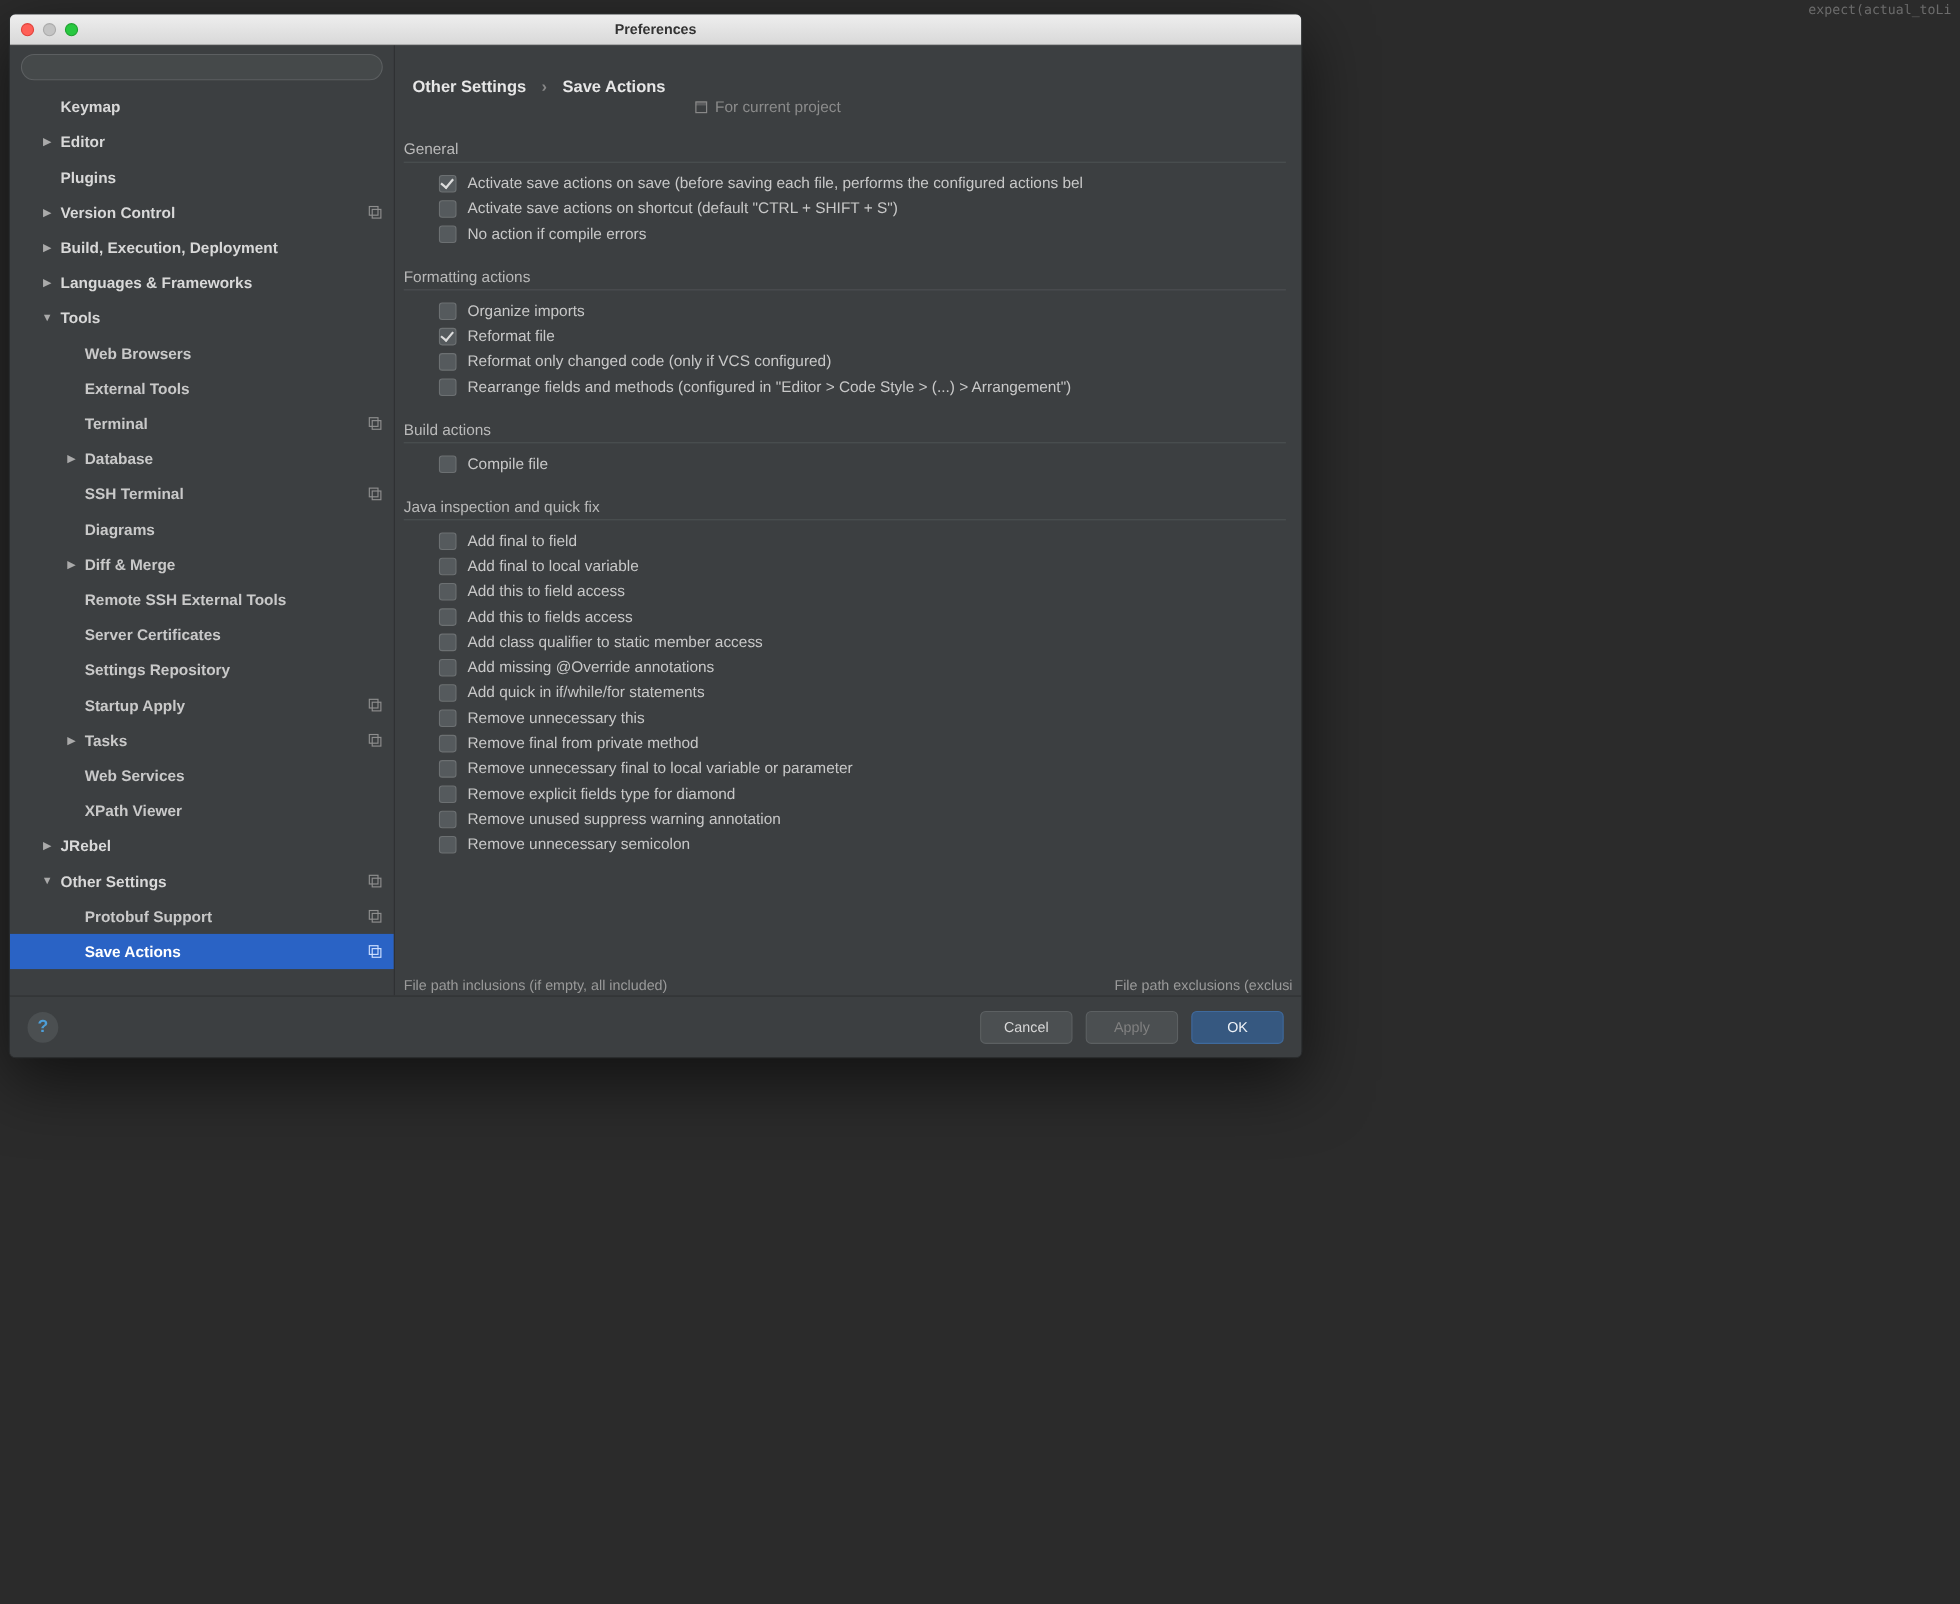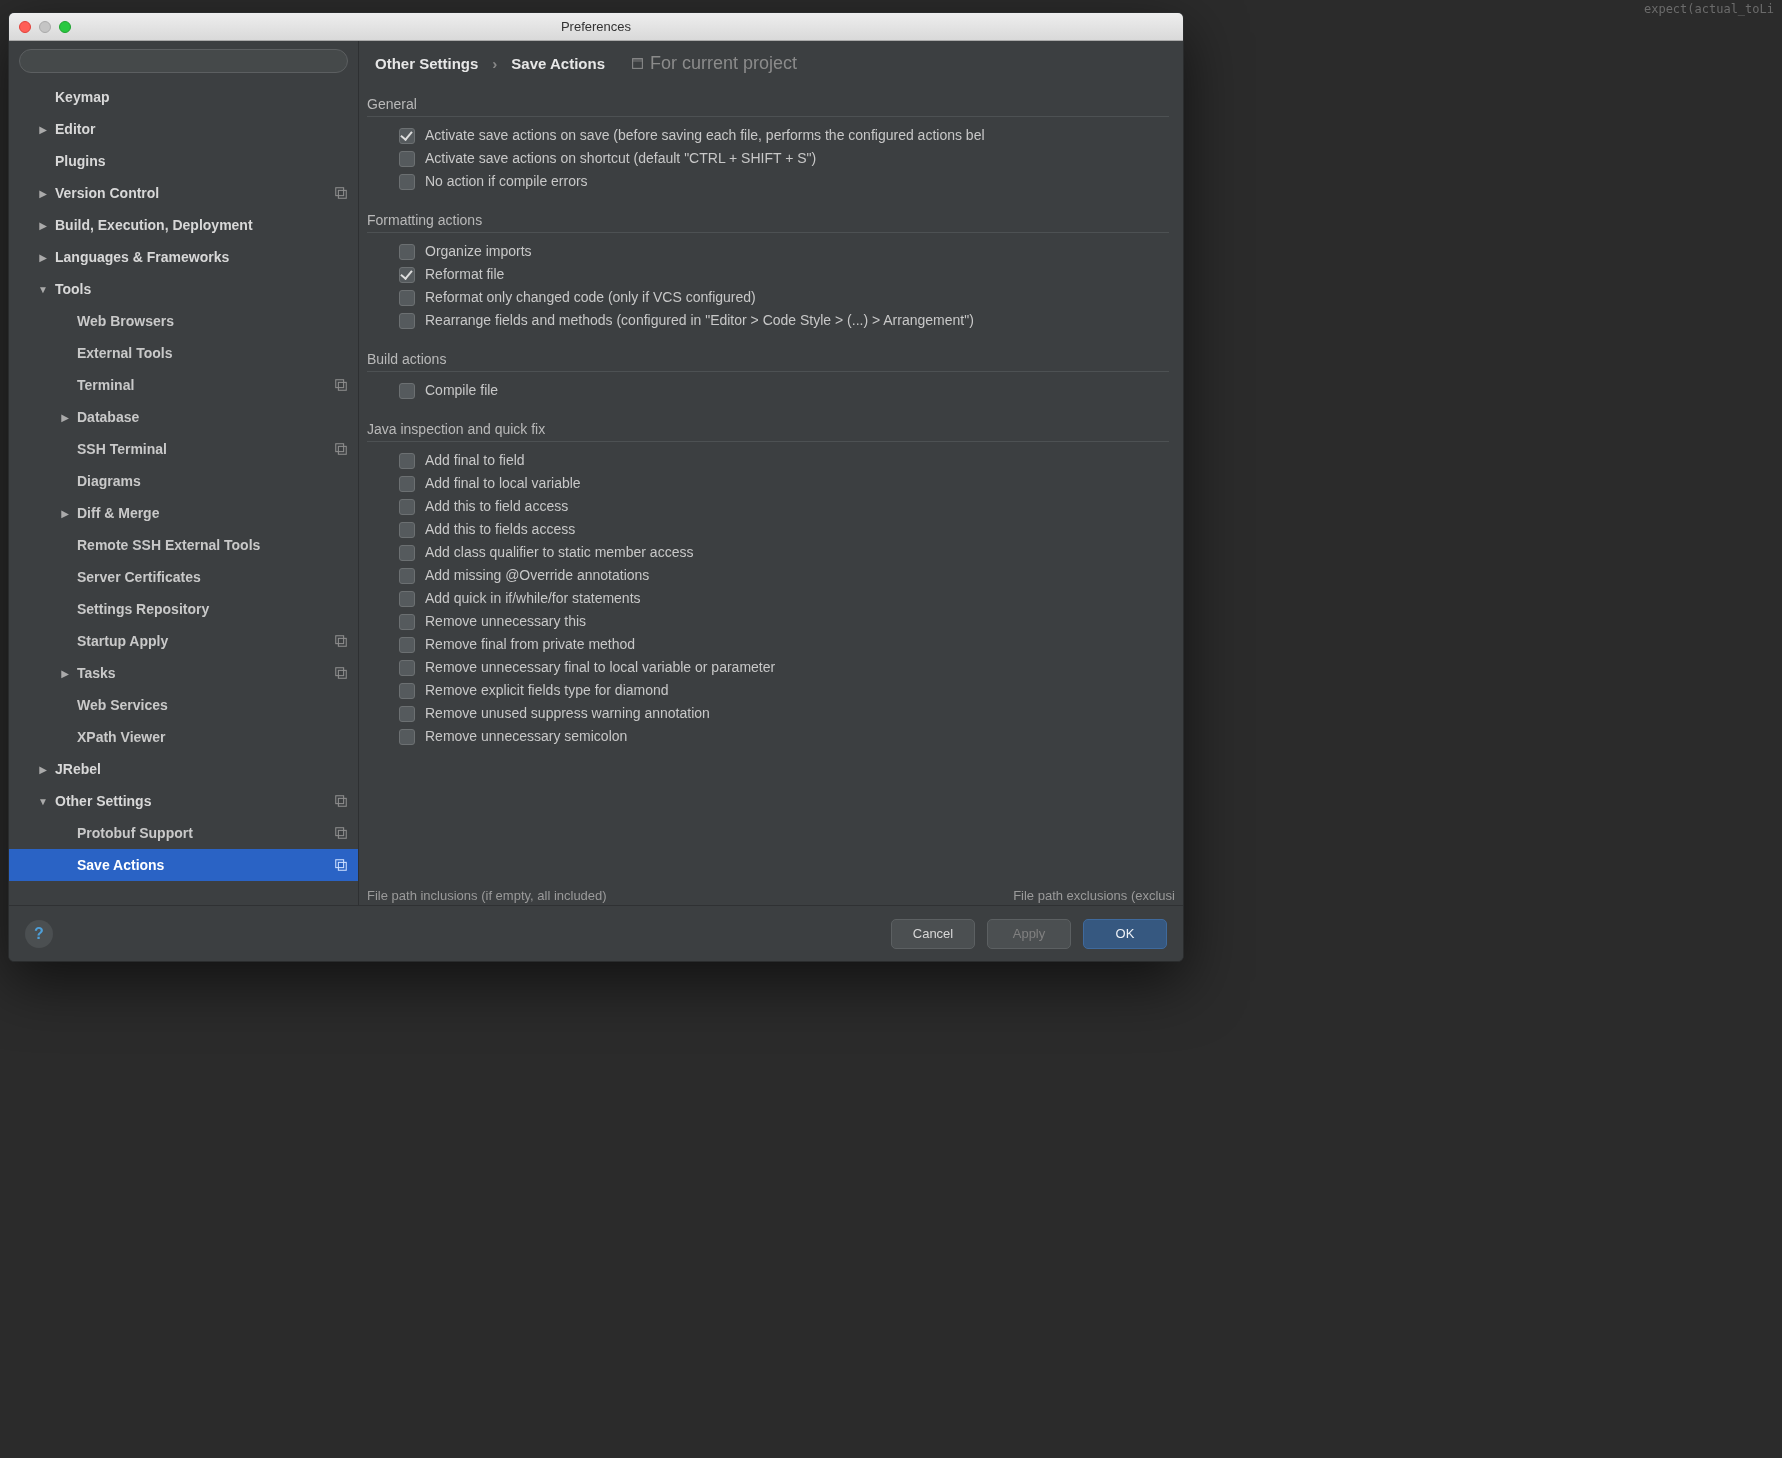--- a/index.html
+++ b/index.html
@@ -16,21 +16,21 @@
   .titlebar {
     height:28px; background:linear-gradient(#eee,#d9d9d9);
     display:flex; align-items:center; position:relative;
     border-bottom:1px solid #aaa;
   }
   .traffic { display:flex; gap:8px; padding-left:10px; }
   .tl { width:12px; height:12px; border-radius:50%; }
   .tl.r{background:#ff5f57;border:0.5px solid #e1413a;}
   .tl.y{background:#c4c4c4;border:0.5px solid #aaa;}
   .tl.g{background:#28c840;border:0.5px solid #1fa230;}
-  .titlebar .title { position:absolute; left:0; right:0; text-align:center; color:#333; font-size:13px; font-weight:400; pointer-events:none;}
+  .titlebar .title { position:absolute; left:0; right:0; text-align:center; color:#333; font-size:13px; font-weight:700; pointer-events:none;}
   .body { flex:1; display:flex; min-height:0; }
   .sidebar { width:350px; background:#3c3f41; border-right:1px solid #2e3032; display:flex; flex-direction:column; }
   .search-wrap { padding:8px 10px 6px; }
   .search {
     width:100%; height:24px; background:#45494a; border:1px solid #5c5f61;
     border-radius:12px; color:#bbb; font-size:12px; padding:0 8px 0 24px;
     outline:none; position:relative;
   }
   .search-box { position:relative; }
   .search-box .mag {
@@ -47,21 +47,21 @@
   .tree-row.bold .label { font-weight:700; color:#d8d8d8; }
   .tree-row.selected { background:#2a63c5; color:#fff; }
   .tree-row.selected .label { color:#fff; }
   .tree-row.selected .badge { color:#cfe0ff; }
   .d0{padding-left:28px;}
   .d1{padding-left:50px;}
   .content { flex:1; display:flex; flex-direction:column; min-width:0; }
   .crumbs { padding:12px 16px 10px; display:flex; align-items:center; gap:14px; color:#ddd; font-size:15px;}
   .crumbs .crumb { font-weight:700; color:#e7e7e7;}
   .crumbs .sep { color:#888; font-weight:700;}
-  .crumbs .proj { color:#8b8b8b; font-size:18px; font-weight:400; margin-left:12px; display:flex; align-items:center; gap:6px;}
+  .crumbs .proj { color:#8b8b8b; font-size:14px; font-weight:400; margin-left:12px; display:flex; align-items:center; gap:6px;margin-top:36px;}
   .panel { flex:1; overflow:hidden; padding:4px 14px 0 8px; position:relative;}
   .section-title { color:#b9b9b9; font-size:14px; margin:8px 0 6px 0; padding-bottom:4px; border-bottom:1px solid #4d5153; font-weight:400;}
   .opts { padding:4px 0 14px 32px; display:flex; flex-direction:column; gap:6px;}
   .opt { display:flex; align-items:flex-start; gap:10px; font-size:14px; color:#c8c8c8;}
   .chk {
     width:16px; height:16px; border-radius:3px; background:#555a5d;
     border:1px solid #6c7072; flex:0 0 16px; margin-top:1px; position:relative;
   }
   .chk.on::after{
     content:""; position:absolute; left:3px; top:0px; width:5px; height:9px;

